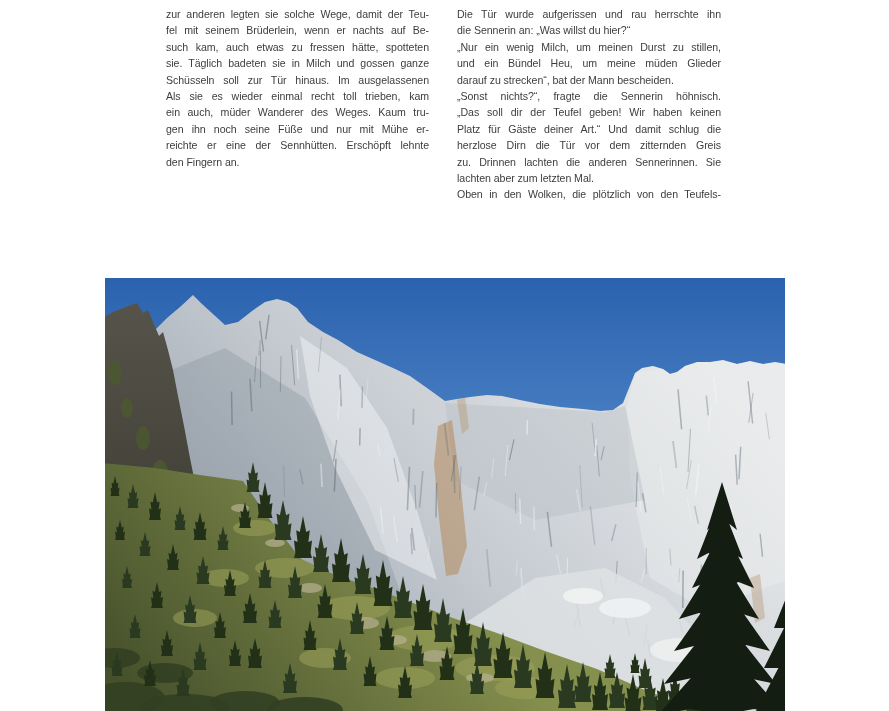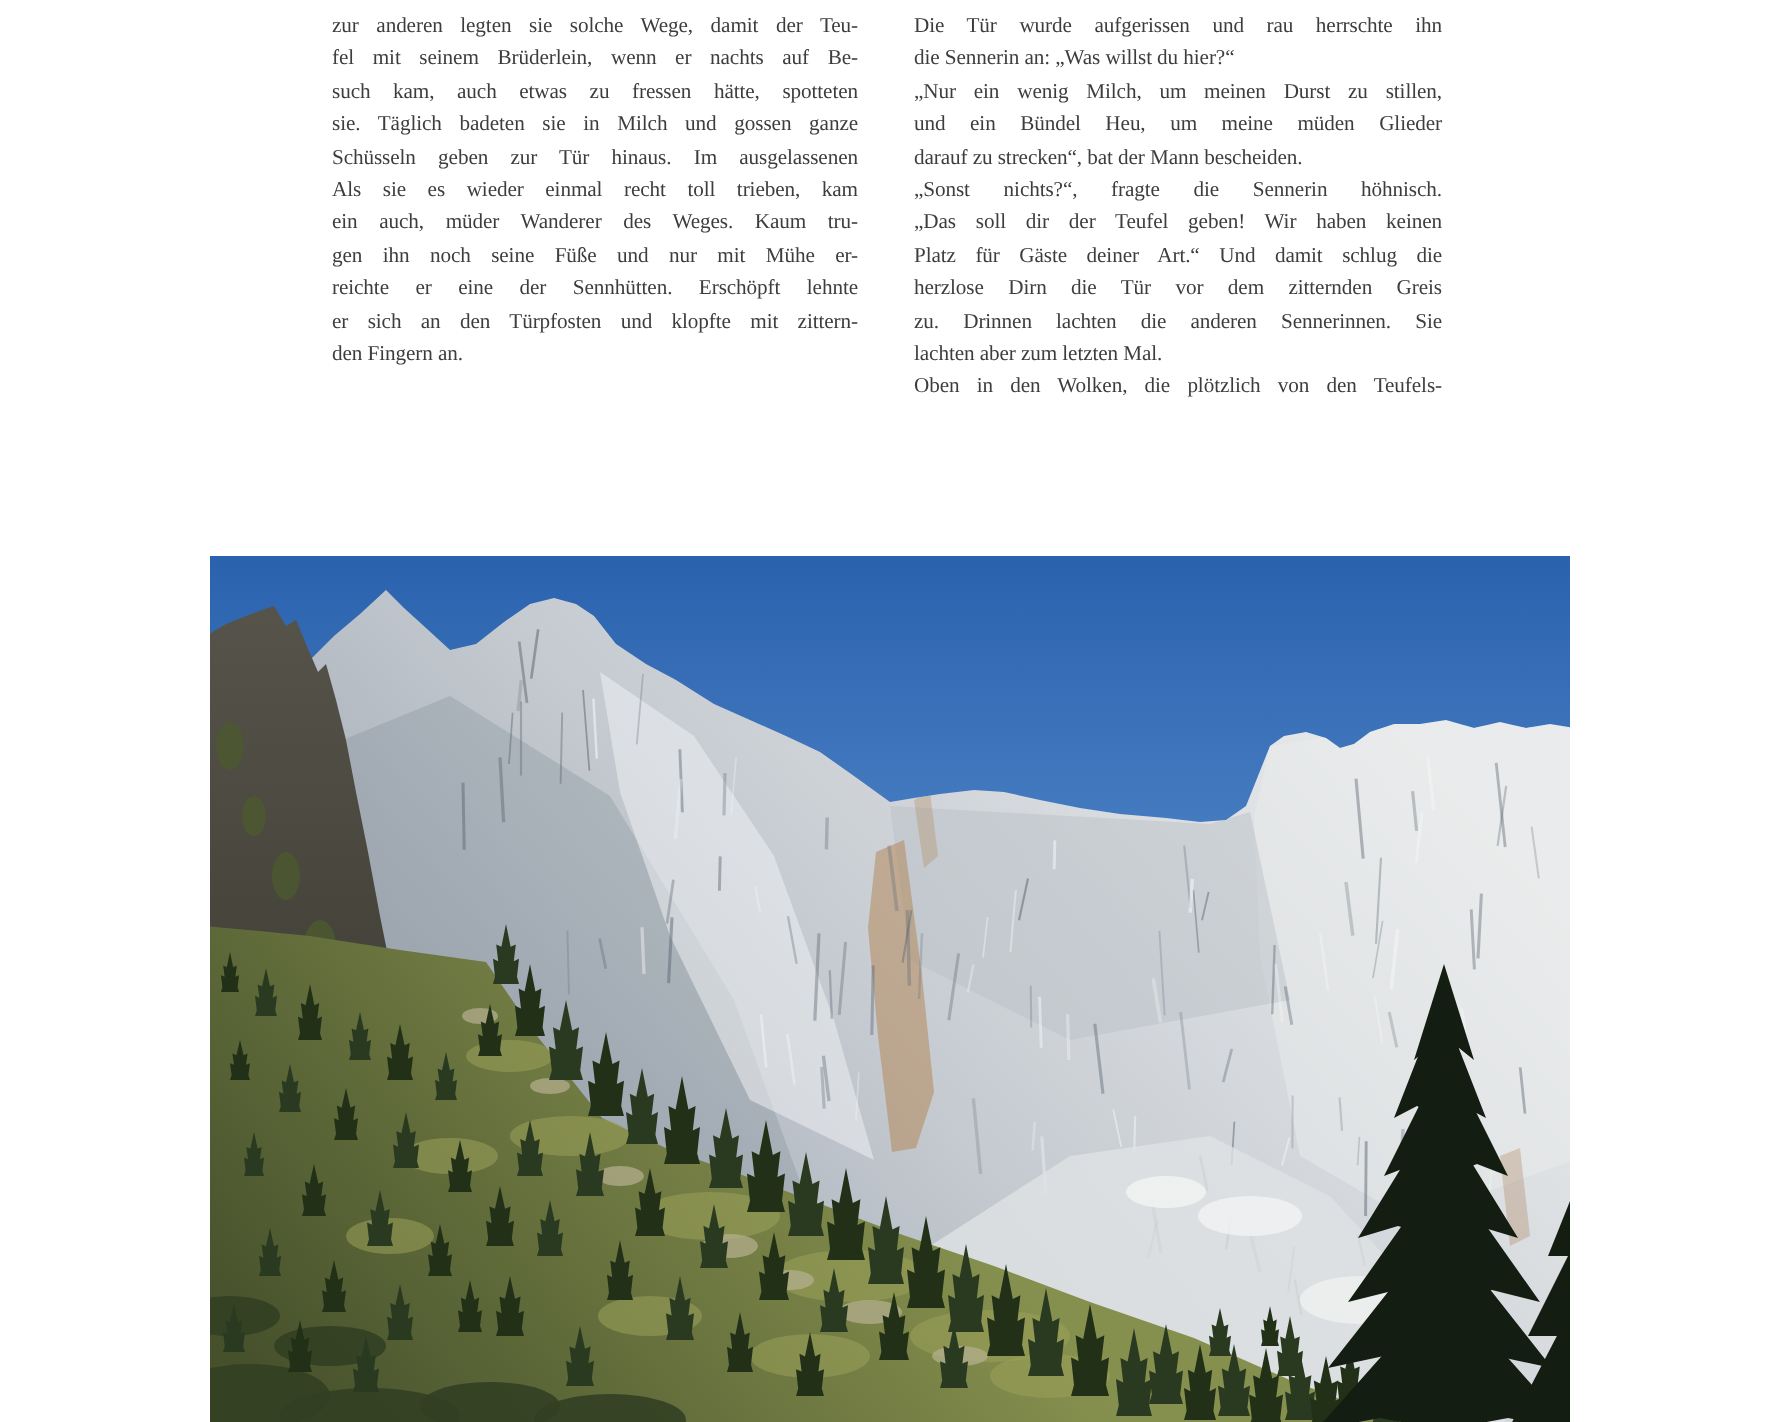--- a/index.html
+++ b/index.html
@@ -12,45 +12,43 @@
   .text-column{
     position:absolute;top:6px;
     font-size:10.6px;letter-spacing:-0.05px;
     color:#3d3d3d;
   }
   .col-left{left:166px;width:263px;}
   .col-right{left:457px;width:264px;}
   .tline{
     height:16.4px;line-height:16.4px;overflow:hidden;
     white-space:normal;
-    font-family:Liberation Serif, serif;
   }
   .tline.just{text-align:justify;text-align-last:justify;}
   .photo{
     position:absolute;left:105px;top:278px;width:680px;height:433px;
     overflow:hidden;background:#3b72bd;
   }
   .photo svg{display:block;width:680px;height:433px;}
 </style>
 </head>
 <body>
 
 <div class="page">
 
   <div class="text-column col-left">
       <div class="tline just">zur anderen legten sie solche Wege, damit der Teu-</div>
       <div class="tline just">fel mit seinem Brüderlein, wenn er nachts auf Be-</div>
       <div class="tline just">such kam, auch etwas zu fressen hätte, spotteten</div>
       <div class="tline just">sie. Täglich badeten sie in Milch und gossen ganze</div>
-      <div class="tline just">Schüsseln geben zur Tür hinaus. Im ausgelassenen</div>
+      <div class="tline just">Schüsseln soll zur Tür hinaus. Im ausgelassenen</div>
       <div class="tline just">Als sie es wieder einmal recht toll trieben, kam</div>
       <div class="tline just">ein auch, müder Wanderer des Weges. Kaum tru-</div>
       <div class="tline just">gen ihn noch seine Füße und nur mit Mühe er-</div>
       <div class="tline just">reichte er eine der Sennhütten. Erschöpft lehnte</div>
-      <div class="tline just">er sich an den Türpfosten und klopfte mit zittern-</div>
       <div class="tline">den Fingern an.</div>
     </div>
   <div class="text-column col-right">
       <div class="tline just">Die Tür wurde aufgerissen und rau herrschte ihn</div>
       <div class="tline">die Sennerin an: „Was willst du hier?“</div>
       <div class="tline just">„Nur ein wenig Milch, um meinen Durst zu stillen,</div>
       <div class="tline just">und ein Bündel Heu, um meine müden Glieder</div>
       <div class="tline">darauf zu strecken“, bat der Mann bescheiden.</div>
       <div class="tline just">„Sonst nichts?“, fragte die Sennerin höhnisch.</div>
       <div class="tline just">„Das soll dir der Teufel geben! Wir haben keinen</div>

